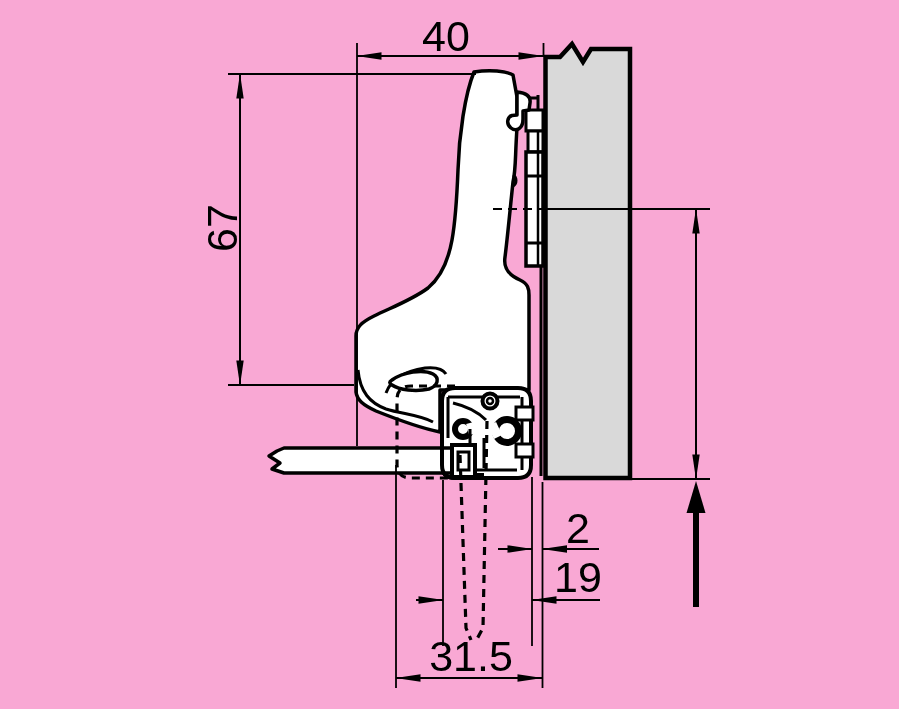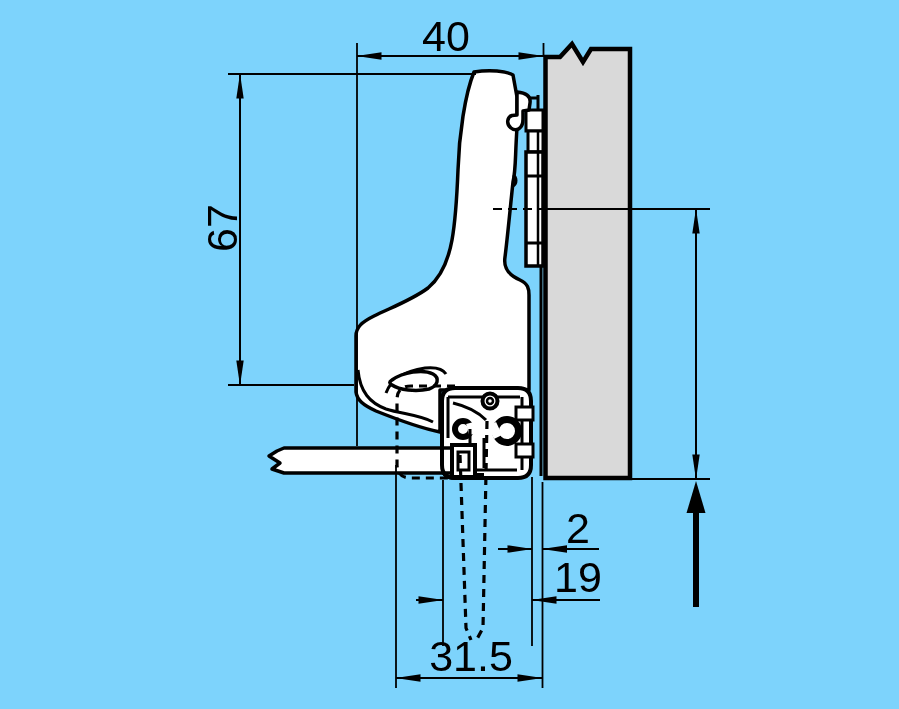--- a/index.html
+++ b/index.html
@@ -1,16 +1,16 @@
 <!DOCTYPE html>
 <html><head>
 <meta charset="utf-8">
 <style>
   html,body{margin:0;padding:0;background:#ffffff;}
-  .stage{position:relative;width:899px;height:709px;background:#7dd3fc;overflow:hidden;
+  .stage{position:relative;width:899px;height:709px;background:#f9a8d4;overflow:hidden;
          font-family:"Liberation Sans", sans-serif;}
   svg{display:block;}
   .ol{fill:#ffffff;stroke:#000;stroke-width:3.5;stroke-linejoin:round;}
   .ln{fill:none;stroke:#000;stroke-width:3;stroke-linejoin:round;stroke-linecap:butt;}
   .ln2{fill:none;stroke:#000;stroke-width:2.5;}
   .thk{fill:none;stroke:#000;stroke-width:4;stroke-linejoin:round;}
   .ext{fill:none;stroke:#000;stroke-width:1.8;}
   .dim{fill:none;stroke:#000;stroke-width:2;}
   .dash{fill:none;stroke:#000;stroke-width:3.2;stroke-dasharray:8 6;}
   .dimtext{font-family:"Liberation Sans", sans-serif;font-size:43px;fill:#000;}

